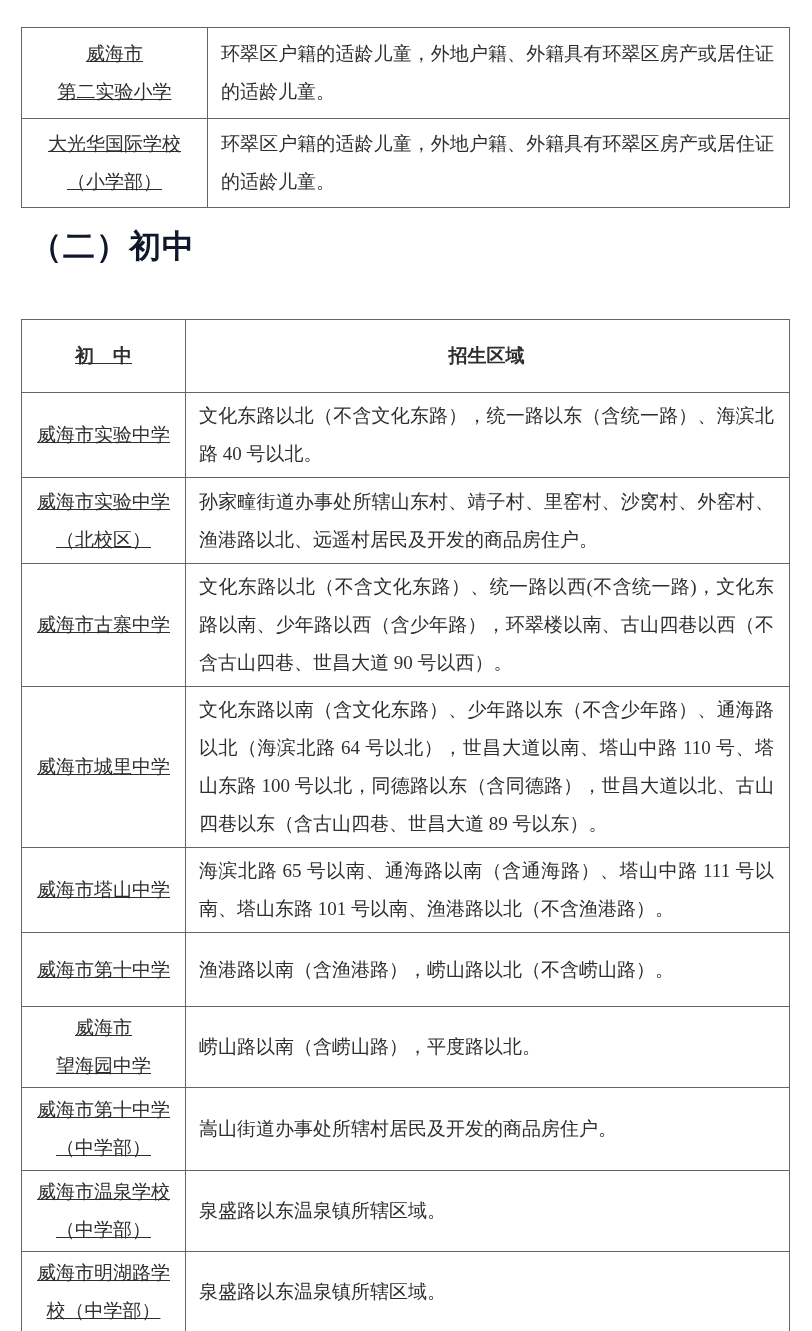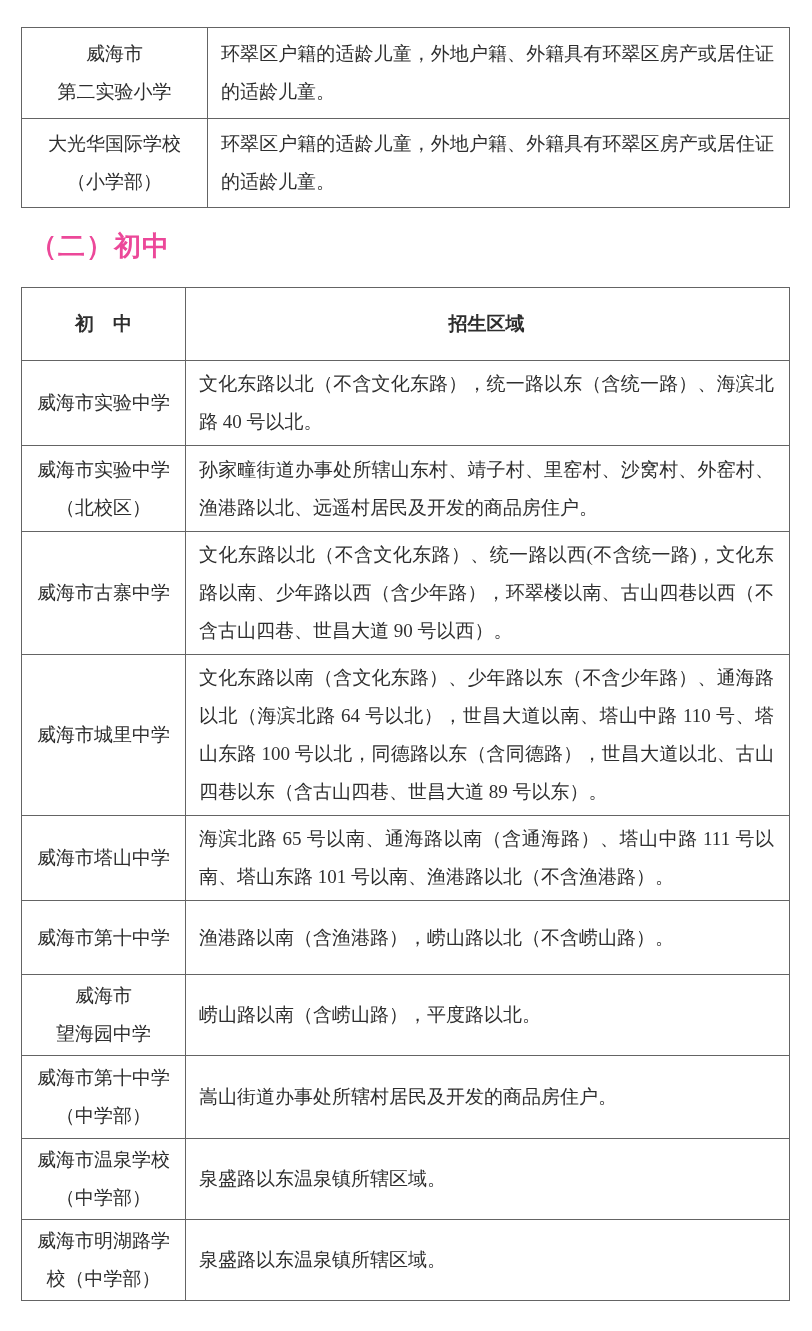--- a/index.html
+++ b/index.html
@@ -22,20 +22,21 @@
     font-size: 19px;
     line-height: 38px;
     font-weight: normal;
     vertical-align: middle;
     overflow: hidden;
   }
   .name {
     text-align: center;
     white-space: pre-line;
     padding: 2px 6px;
+    text-decoration: underline;
   }
   .area {
     text-align: justify;
     padding: 4px 15px 4px 13px;
   }
   th.name, th.area {
     font-weight: bold;
     text-align: center;
     white-space: pre-line;
   }
@@ -50,26 +51,26 @@
   .t2 tr:nth-child(4)  > * { height: 119px; }
   .t2 tr:nth-child(5)  > * { height: 141px; }
   .t2 tr:nth-child(6)  > * { height: 78px; }
   .t2 tr:nth-child(7)  > * { height: 74px; }
   .t2 tr:nth-child(8)  > * { height: 78px; }
   .t2 tr:nth-child(9)  > * { height: 83px; }
   .t2 tr:nth-child(10) > * { height: 81px; }
   .t2 tr:nth-child(11) > * { height: 81px; }
 
   .heading {
-    margin: 21px 0 24px 9px;
+    margin: 21px 0 56px 9px;
     font-family: "Liberation Sans", "DejaVu Sans", sans-serif;
     font-weight: bold;
-    font-size: 27px;
+    font-size: 32px;
     line-height: 34px;
-    color: #ec4899;
+    color: #0f172a;
     letter-spacing: 1px;
   }
 </style>
 </head>
 <body>
 
 <div class="page">
 
   <table class="t1">
     <colgroup>

